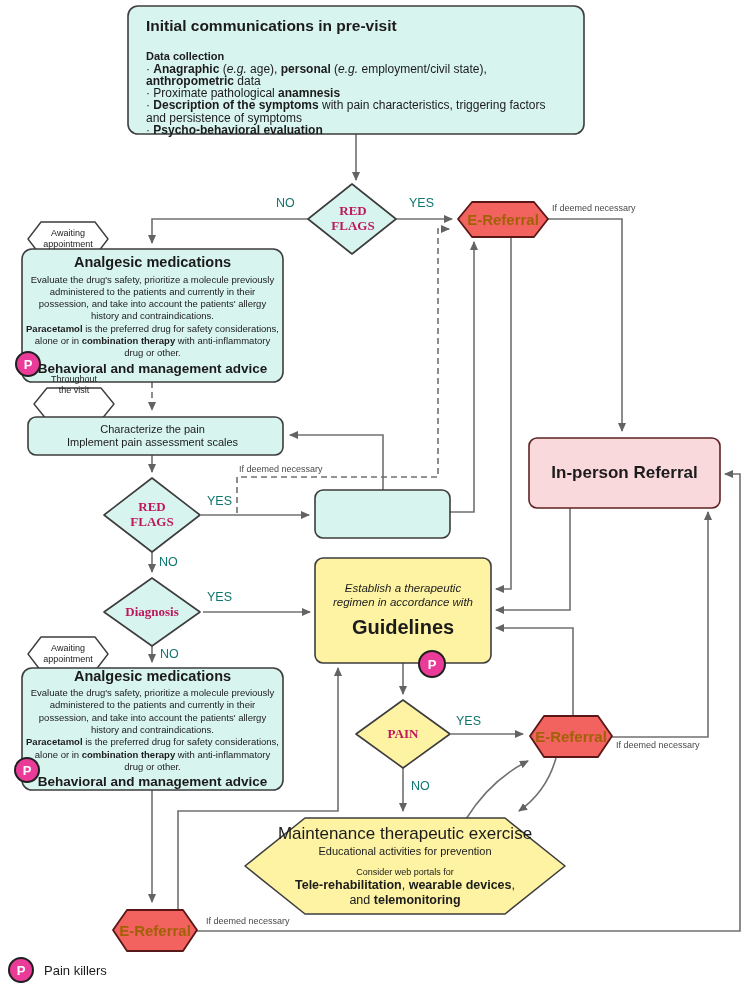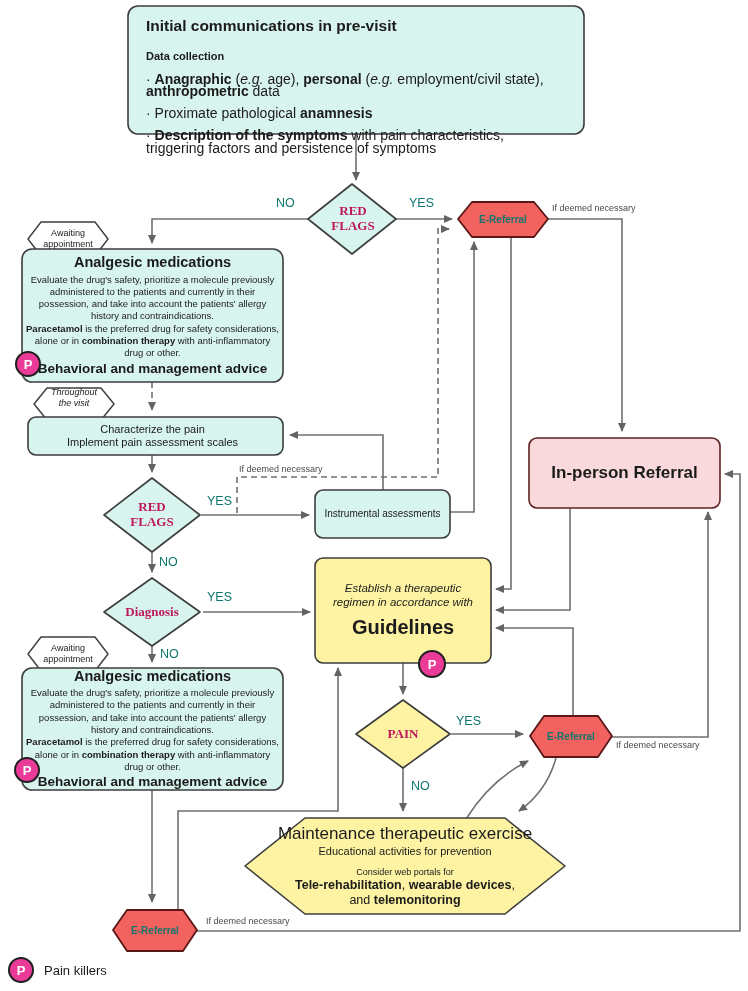--- a/index.html
+++ b/index.html
@@ -5,33 +5,33 @@
   html,body{margin:0;padding:0;background:#fff;}
   #canvas{position:relative;width:748px;height:991px;background:#fff;
           font-family:"Liberation Sans",sans-serif;color:#1b1b1b;overflow:hidden;}
   #shapes{position:absolute;left:0;top:0;}
   .t{position:absolute;line-height:1.2;}
   .cc{display:flex;flex-direction:column;align-items:center;justify-content:center;text-align:center;}
   .b{font-weight:700;}
   .i{font-style:italic;}
   .edge-label{font-size:12.5px;color:#0f766e;}
   .edge-label-sm{font-size:9px;color:#4a4a4a;white-space:nowrap;}
-  .hex-label{font-weight:700;font-size:10px;color:#0f766e;}
+  .hex-label{font-weight:700;font-size:15px;color:#a16207;}
   .tag-label{font-size:9px;color:#222;}
   .diamond-label{font-weight:700;font-size:13px;color:#be185d;line-height:1.15;font-family:Liberation Serif, serif;}
   .p-badge{position:absolute;width:26px;height:26px;border-radius:50%;background:#ea3b99;
            border:2px solid #1f1f1f;color:#fff;font-weight:700;font-size:13px;
            display:flex;align-items:center;justify-content:center;box-sizing:border-box;}
   .box-title{font-weight:700;font-size:14.5px;margin-bottom:2px;}
   .box-body{font-size:9.5px;line-height:12.3px;}
   .box-footer{font-weight:700;font-size:13.5px;margin-top:1px;}
   .init-title{font-weight:700;font-size:15.5px;}
   .init-sub{font-size:9px;margin-top:2px;color:#2a2a2a;}
   .init-section{font-weight:700;font-size:11px;margin-top:14px;}
-  .init-bullet{font-size:14px;line-height:12.2px;margin-top:10px;}
+  .init-bullet{font-size:12px;line-height:12.2px;}
 </style>
 </head>
 <body>
 
 <div id="canvas">
 
 <svg id="shapes" width="748" height="991" viewBox="0 0 748 991">
   <defs>
     <marker id="arrow" markerWidth="11" markerHeight="9" refX="8" refY="4" orient="auto" markerUnits="userSpaceOnUse">
       <path d="M0,0 L9,4 L0,8 z" fill="#636363"></path>
@@ -87,20 +87,21 @@
     <polygon points="113,930 127,910 183,910 197,930 183,951 127,951" fill="#f2625e" stroke="#5a1717" stroke-width="1.8"></polygon>
   </g>
 </svg>
 
 <div class="t" style="left:128px;top:6px;width:456px;height:128px;box-sizing:border-box;padding:11px 18px;">
   <div class="init-title">Initial communications in pre-visit</div>
   <div class="init-section">Data collection</div>
   <div class="init-bullet"><span>· </span><span class="b">Anagraphic</span><span> (</span><span class="i">e.g.</span><span> age), </span><span class="b">personal</span><span> (</span><span class="i">e.g.</span><span> employment/civil state), </span><span class="b">anthropometric</span><span> data</span></div>
   <div class="init-bullet"><span>· Proximate pathological </span><span class="b">anamnesis</span></div>
   <div class="init-bullet"><span>· </span><span class="b">Description of the symptoms</span><span> with pain characteristics, triggering factors and persistence of symptoms</span></div>
+  <div class="init-bullet"><span>· </span><span class="b">Psycho-behavioral evaluation</span></div>
 </div>
 
 <div class="t cc diamond-label" style="left:307px;top:186px;width:92px;height:66px;">
   <span>RED</span>
   <span>FLAGS</span>
 </div>
 
 <div class="t cc hex-label" style="left:458px;top:202px;width:90px;height:35px;">E-Referral</div>
 
 <div class="t edge-label" style="left:276px;top:196px;">NO</div>
@@ -113,40 +114,39 @@
 </div>
 
 <div class="t cc" style="left:24px;top:252px;width:257px;height:127px;">
   <div class="box-title">Analgesic medications</div>
   <div class="box-body">Evaluate the drug's safety, prioritize a molecule previously administered to the patients and currently in their possession, and take into account the patients' allergy history and contraindications.</div>
   <div class="box-body"><span class="b">Paracetamol</span><span> is the preferred drug for safety considerations, alone or in </span><span class="b">combination therapy</span><span> with anti-inflammatory drug or other.</span></div>
   <div class="box-footer">Behavioral and management advice</div>
 </div>
 <div class="p-badge" style="left:15px;top:351px;">P</div>
 
-<div class="t cc tag-label" style="left:32px;top:383px;width:84px;height:30px;font-style:italic;">
+<div class="t cc tag-label" style="left:32px;top:370px;width:84px;height:30px;">
   <span>Throughout</span>
   <span>the visit</span>
 </div>
 
 <div class="t cc" style="left:28px;top:417px;width:249px;height:38px;font-size:11px;">
   <span>Characterize the pain</span>
   <span>Implement pain assessment scales</span>
 </div>
 
 <div class="t edge-label-sm" style="left:239px;top:464px;">If deemed necessary</div>
 
 <div class="t cc diamond-label" style="left:104px;top:481px;width:96px;height:68px;">
   <span>RED</span>
   <span>FLAGS</span>
 </div>
 <div class="t edge-label" style="left:207px;top:494px;">YES</div>
 <div class="t edge-label" style="left:159px;top:555px;">NO</div>
 
-<div class="t cc" style="left:315px;top:490px;width:135px;height:48px;font-size:10px;">Instrumental assessments</div>
 
 <div class="t cc" style="left:529px;top:438px;width:191px;height:70px;font-weight:700;font-size:17px;">In-person Referral</div>
 
 <div class="t cc diamond-label" style="left:104px;top:580px;width:96px;height:64px;">Diagnosis</div>
 <div class="t edge-label" style="left:207px;top:590px;">YES</div>
 <div class="t edge-label" style="left:160px;top:647px;">NO</div>
 
 <div class="t cc" style="left:317px;top:561px;width:172px;height:99px;">
   <div class="i" style="font-size:11.5px;width:158px;">Establish a therapeutic regimen in accordance with</div>
   <div class="b" style="font-size:20px;margin-top:5px;">Guidelines</div>

